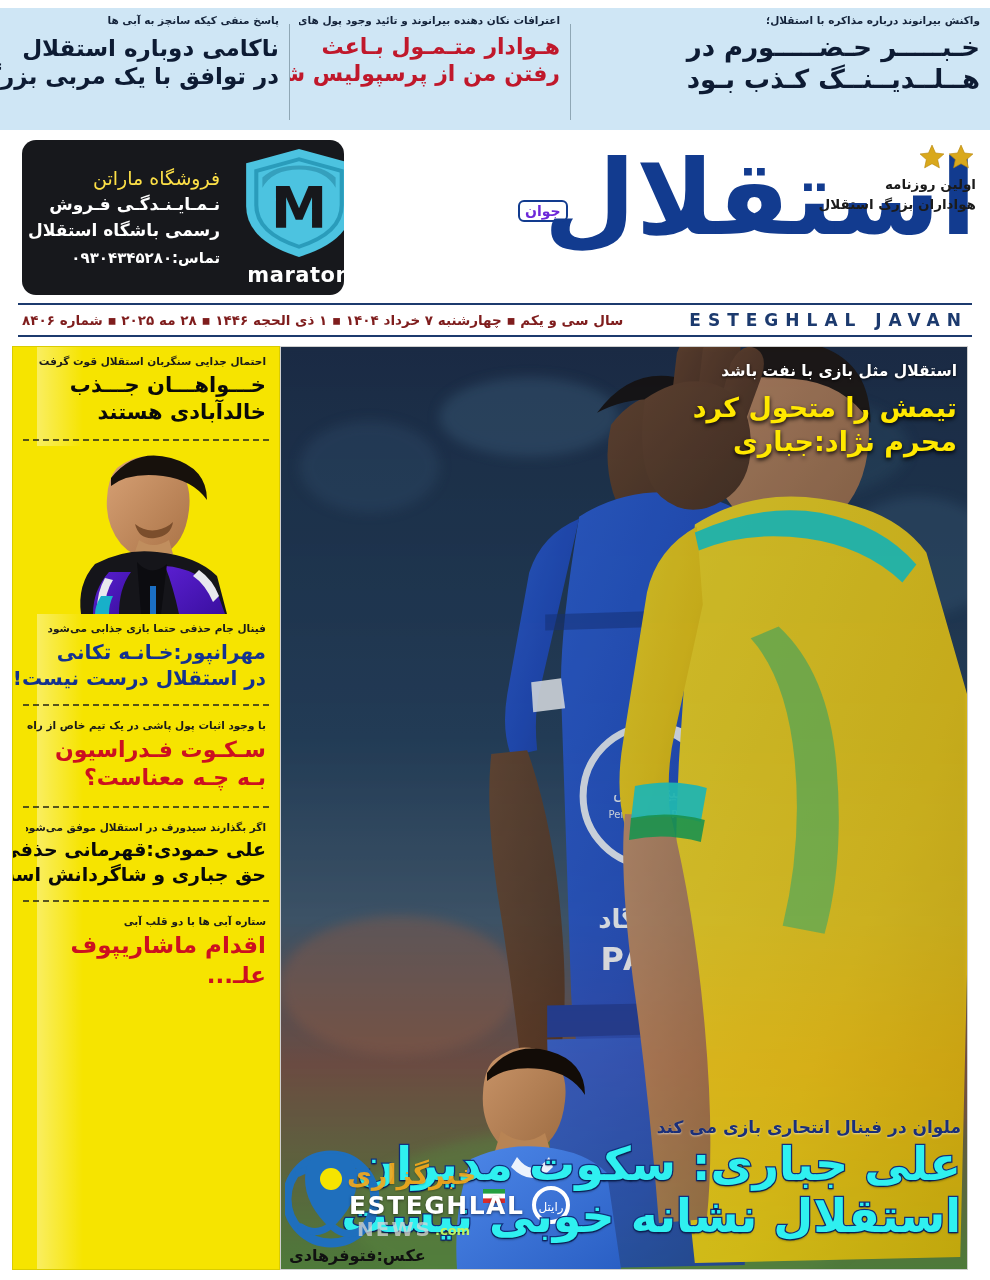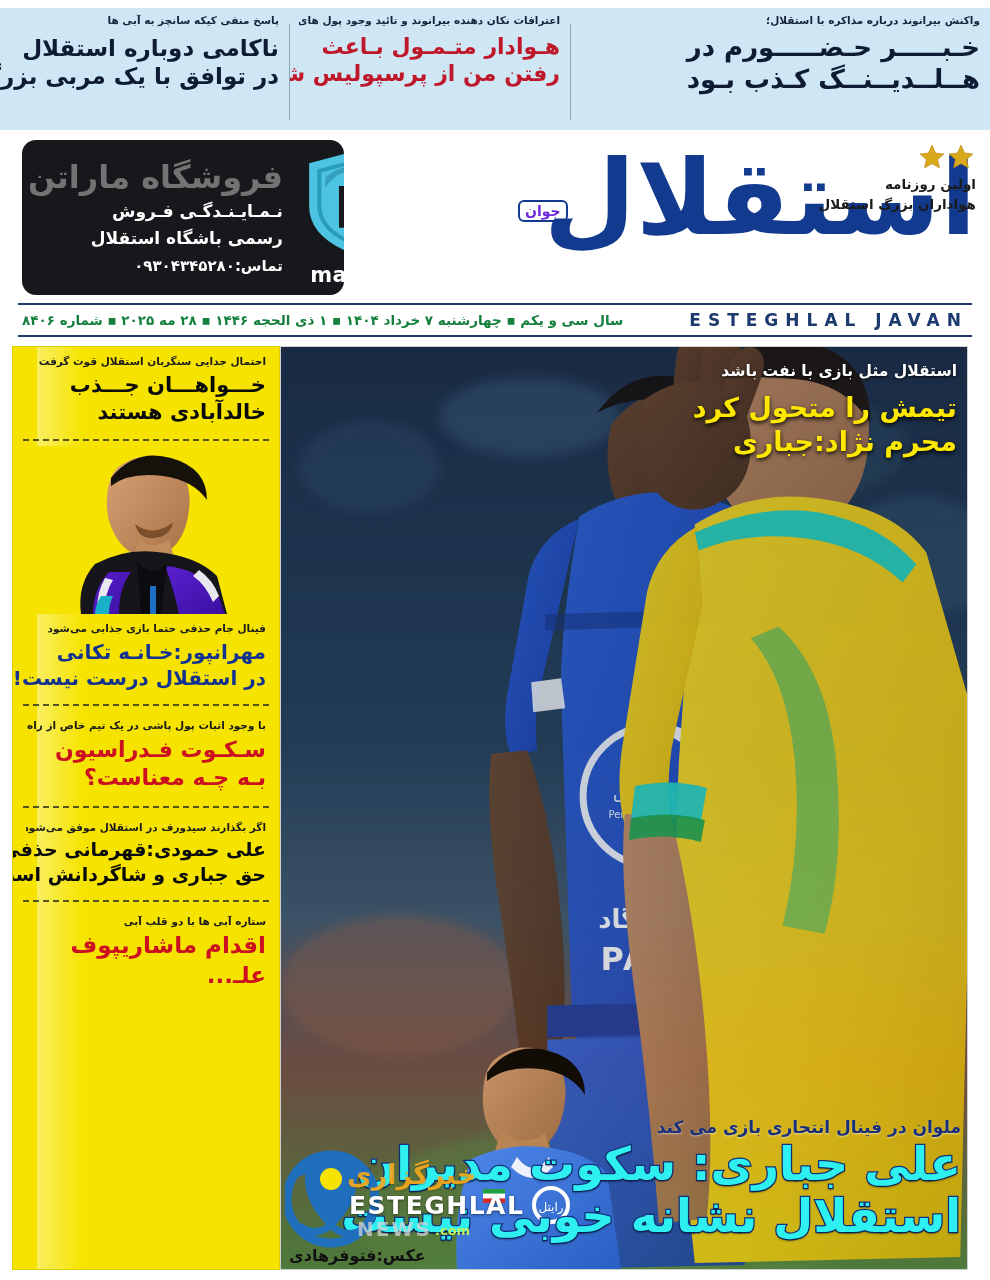--- a/index.html
+++ b/index.html
@@ -44,21 +44,21 @@
     position:absolute; left:0; top:132px; width:990px; height:168px;
     background:#fff;
   }
   .ad-box {
     position:absolute; right:646px; left:22px; top:8px; height:155px;
     background:#17181c; border-radius:14px; display:flex; flex-direction:row-reverse;
     align-items:center; padding:6px 10px 6px 6px; overflow:hidden;
   }
   .ad-text { flex:1; text-align:right; padding-right:6px; }
   .ad-title {
-    color:#737373; font-size:32px; font-weight:700; letter-spacing:-0.5px;
+    color:#fde047; font-size:19px; font-weight:400; letter-spacing:-0.5px;
     line-height:1.1; white-space:nowrap;
   }
   .ad-line {
     color:#ffffff; font-size:17px; font-weight:800; line-height:1.35;
     letter-spacing:-0.3px; margin-top:4px; white-space:nowrap;
   }
   .ad-phone {
     color:#ffffff; font-size:15px; font-weight:800; margin-top:7px;
     white-space:nowrap; letter-spacing:-0.2px;
   }
@@ -100,21 +100,21 @@
   }
 
   
   .datebar {
     position:absolute; left:18px; right:18px; top:303px; height:34px;
     border-top:2px solid #1c3a6e; border-bottom:2px solid #1c3a6e;
     display:flex; align-items:center; justify-content:space-between;
     padding:0 4px;
   }
   .date-fa {
-    font-size:13.5px; font-weight:800; color:#15803d; white-space:nowrap;
+    font-size:13.5px; font-weight:800; color:#7f1d1d; white-space:nowrap;
     letter-spacing:-0.3px;
   }
   .brand-latin {
     direction:ltr; font-size:17px; font-weight:800; color:#1c3a6e;
     letter-spacing:7px; white-space:nowrap;
   }
 
   
   .content {
     position:absolute; left:12px; top:346px; width:966px; height:924px;

